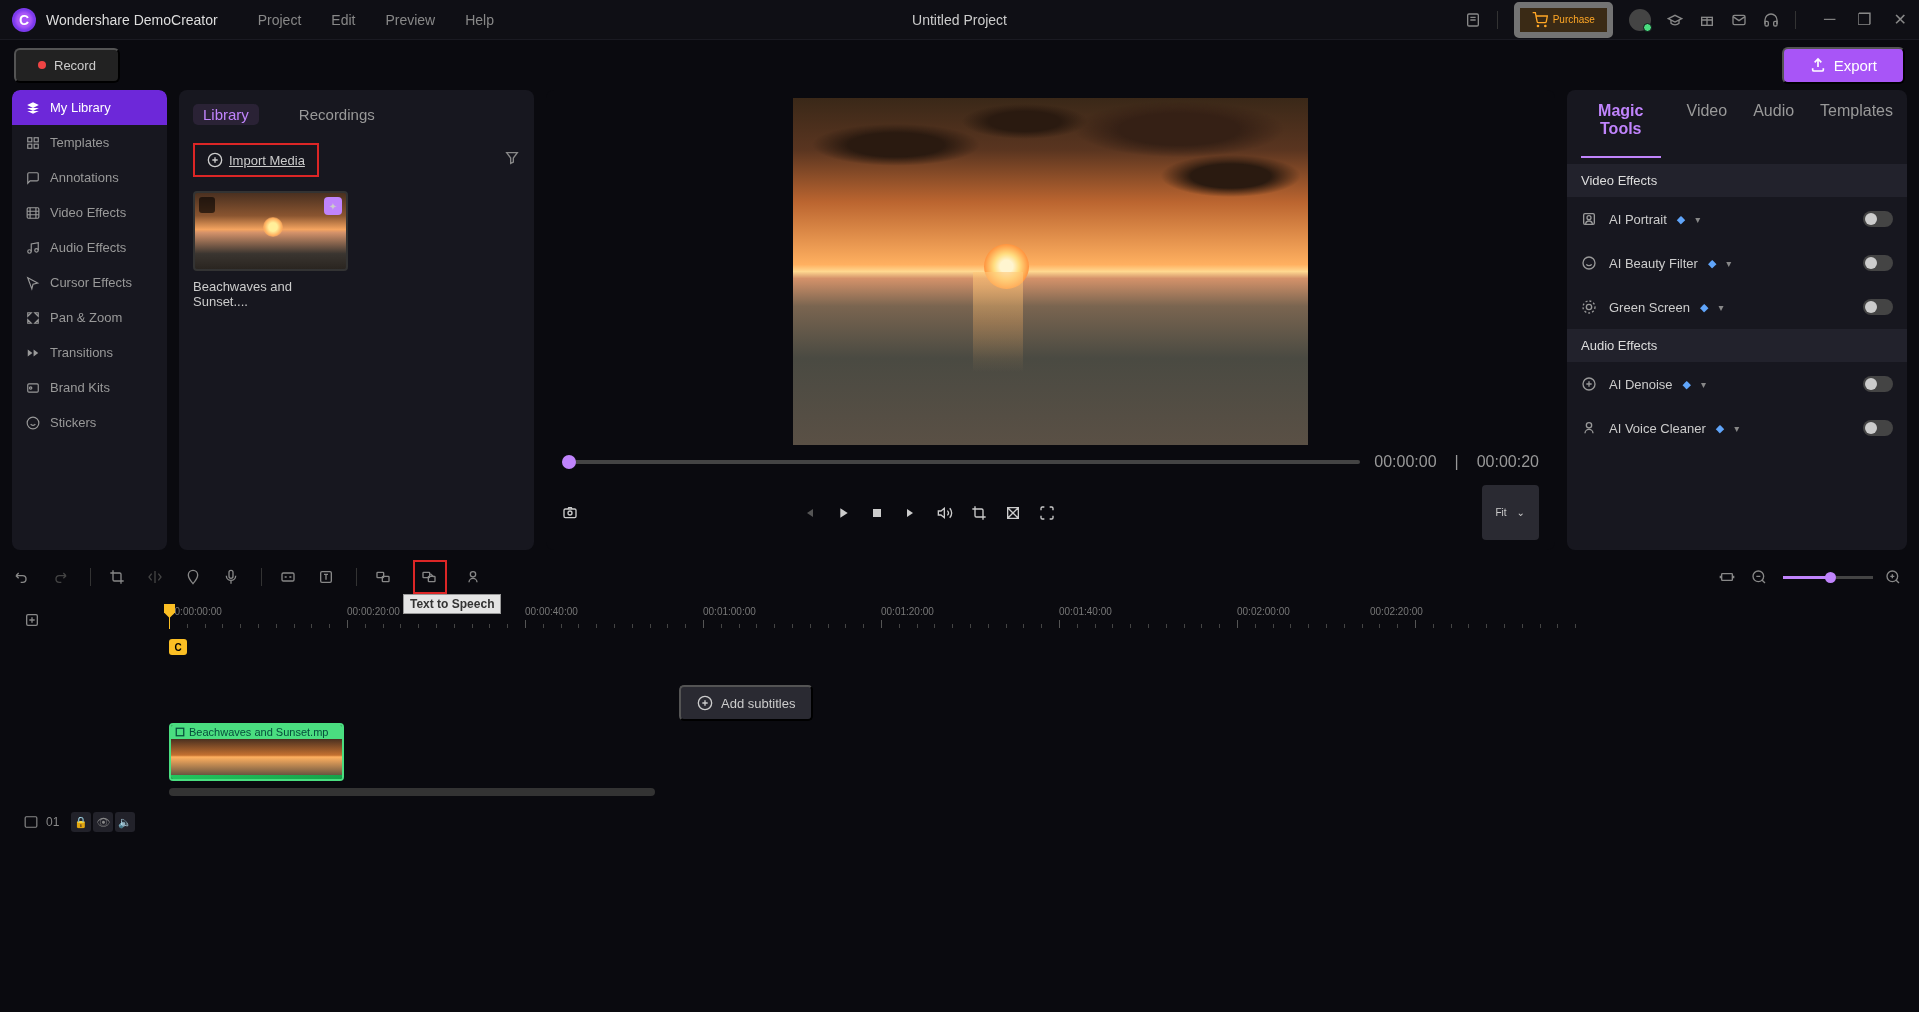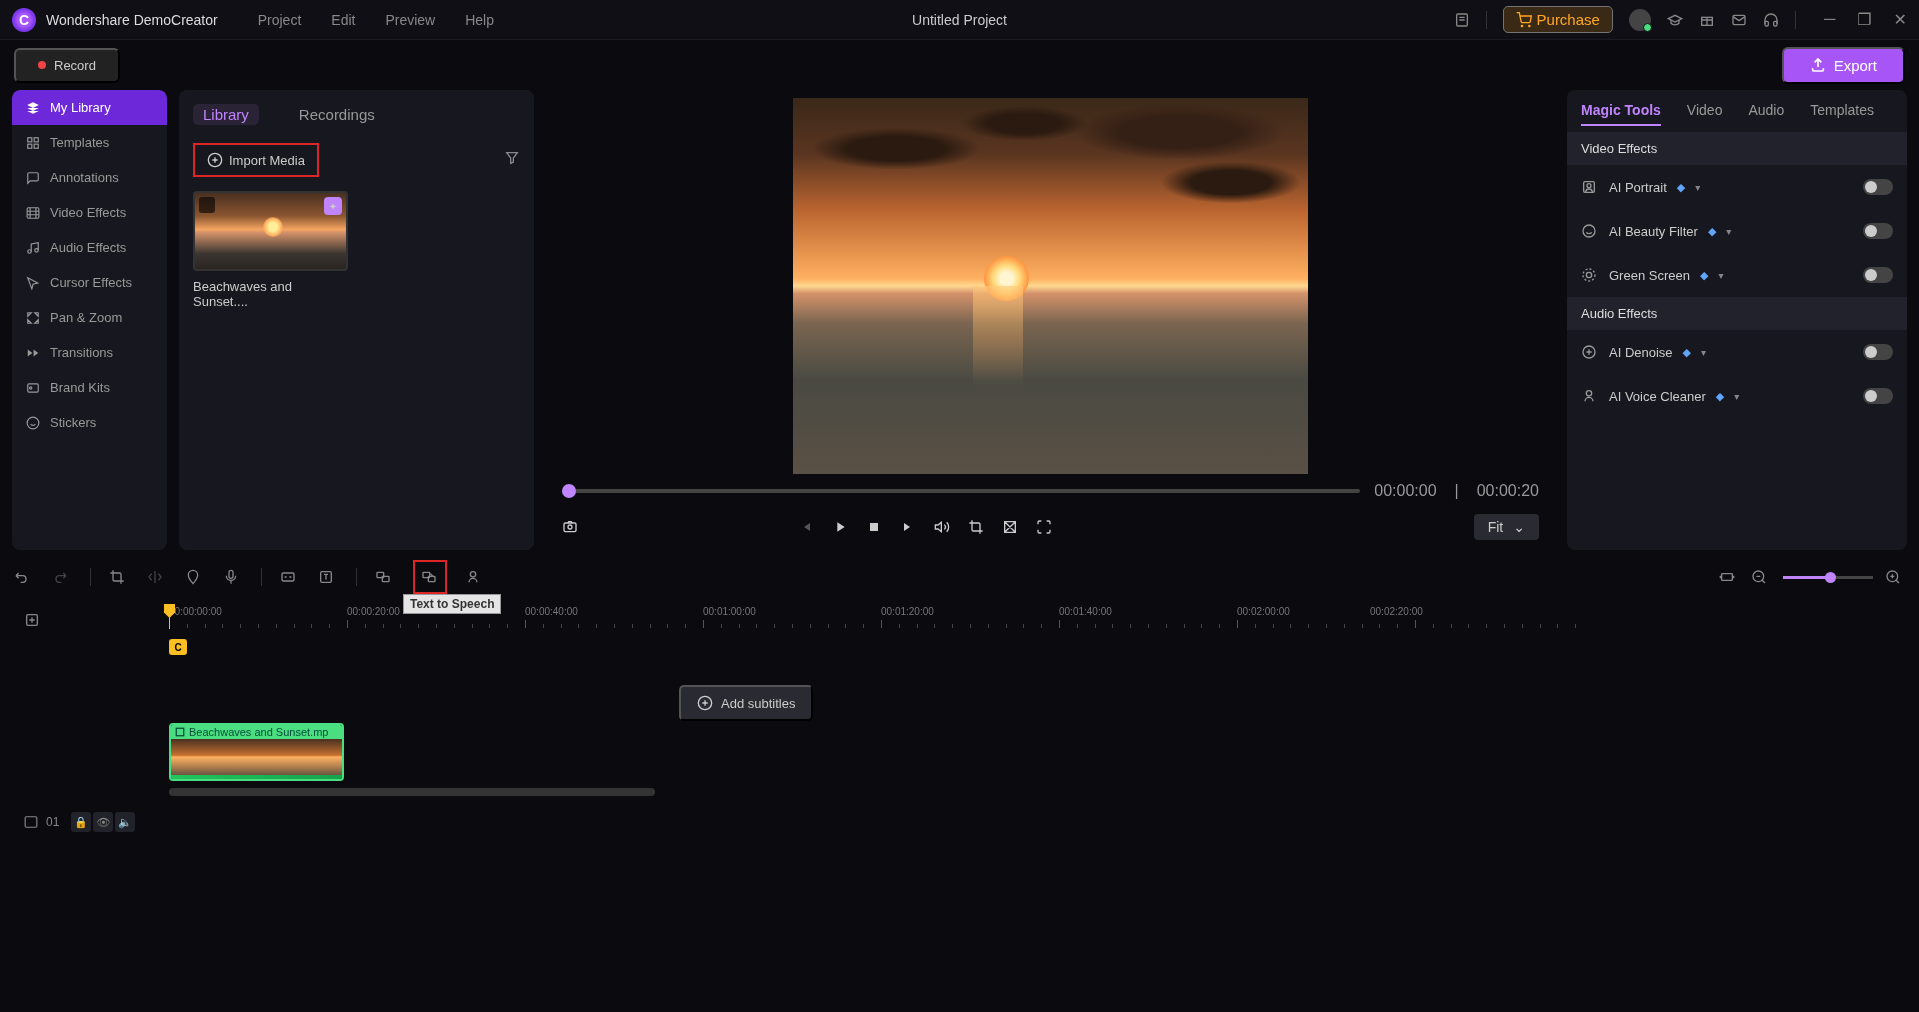--- a/index.html
+++ b/index.html
@@ -7,21 +7,21 @@
 
 
 .titlebar { height: 40px; display: flex; align-items: center; padding: 0 12px; background: #0f0f15; border-bottom: 1px solid #1a1a22; }
 .logo { width: 24px; height: 24px; border-radius: 50%; background: radial-gradient(circle, #a855f7 40%, #7c3aed 60%); margin-right: 10px; display: flex; align-items: center; justify-content: center; color: #fff; font-weight: bold; font-size: 14px; }
 .app-name { font-size: 14px; color: #ddd; font-weight: 500; }
 .menus { display: flex; gap: 30px; margin-left: 40px; }
 .menu-item { color: #888; font-size: 14px; cursor: pointer; }
 .project-title { position: absolute; left: 50%; transform: translateX(-50%); color: #ccc; font-size: 14px; }
 .titlebar-right { margin-left: auto; display: flex; align-items: center; gap: 16px; }
 .titlebar-icon { color: #888; cursor: pointer; display: flex; align-items: center; }
-.purchase-btn { background: #3a2a15; border: 1px solid #737373; color: #ffa726; padding: 4px 12px; border-radius: 5px; font-size: 15px; cursor: pointer; display: flex; align-items: center; gap: 5px; }
+.purchase-btn { background: #3a2a15; border: 6px solid #737373; color: #ffa726; padding: 4px 12px; border-radius: 5px; font-size: 10px; cursor: pointer; display: flex; align-items: center; gap: 5px; }
 .avatar { width: 22px; height: 22px; border-radius: 50%; background: #444; position: relative; }
 .avatar::after { content: ''; position: absolute; bottom: -1px; right: -1px; width: 7px; height: 7px; background: #4ade80; border-radius: 50%; border: 1px solid #0f0f15; }
 .window-controls { display: flex; gap: 22px; margin-left: 12px; color: #888; }
 .divider-v { width: 1px; height: 18px; background: #333; }
 
 
 .top-actions { height: 50px; display: flex; align-items: center; padding: 0 14px; background: #0a0a0f; }
 .record-btn { background: #222; color: #ccc; padding: 8px 22px; border-radius: 6px; font-size: 13px; cursor: pointer; display: flex; align-items: center; gap: 8px; }
 .record-dot { width: 8px; height: 8px; border-radius: 50%; background: #ef4444; }
 .export-btn { margin-left: auto; background: #a855f7; color: #fff; padding: 8px 26px; border-radius: 6px; font-size: 15px; font-weight: 500; cursor: pointer; display: flex; align-items: center; gap: 8px; }
@@ -33,21 +33,21 @@
 .sidebar { width: 155px; background: #17171f; border-radius: 8px; overflow-y: auto; }
 .sidebar-item { display: flex; align-items: center; gap: 10px; padding: 10px 14px; color: #999; font-size: 13px; cursor: pointer; }
 .sidebar-item.active { background: #6d28d9; color: #fff; border-radius: 8px 8px 0 0; }
 .sidebar-icon { width: 14px; height: 14px; display: inline-flex; align-items: center; justify-content: center; }
 
 
 .media-panel { width: 355px; background: #17171f; border-radius: 8px; padding: 14px; }
 .media-tabs { display: flex; gap: 30px; margin-bottom: 18px; }
 .media-tab { font-size: 15px; color: #999; cursor: pointer; padding: 2px 10px; border-radius: 5px; }
 .media-tab.active { color: #c084fc; background: #2a2235; }
-.import-row { display: flex; align-items: center; justify-content: space-between; margin-bottom: 14px; }
+.import-row { display: flex; align-items: center; justify-content: space-between; margin-bottom: 14px; text-decoration: underline; }
 .import-btn { display: flex; align-items: center; gap: 6px; background: #17171f; border: 2px solid #dc2626; padding: 7px 12px; color: #ccc; font-size: 13px; cursor: pointer; }
 .filter-icon { color: #888; cursor: pointer; }
 .media-thumb { width: 155px; }
 .thumb-img { width: 155px; height: 80px; border-radius: 4px; background: linear-gradient(180deg, #4a3020 0%, #8a5530 30%, #f4a460 48%, #d4926a 52%, #3a3530 80%, #2a2520 100%); position: relative; border: 2px solid #333; }
 .thumb-img::before { content: ''; position: absolute; top: 32%; left: 45%; width: 20px; height: 20px; background: radial-gradient(circle, #ffef9a 30%, #ffb060 60%, transparent 80%); border-radius: 50%; }
 .thumb-badge { position: absolute; top: 4px; right: 4px; width: 18px; height: 18px; background: #c084fc; border-radius: 4px; display: flex; align-items: center; justify-content: center; font-size: 10px; }
 .thumb-type { position: absolute; top: 4px; left: 4px; width: 16px; height: 16px; background: rgba(0,0,0,0.6); border-radius: 3px; }
 .thumb-name { color: #ccc; font-size: 13px; margin-top: 8px; }
 
 
@@ -57,26 +57,26 @@
 .preview-video::after { content: ''; position: absolute; top: 50%; left: 35%; width: 50px; height: 100px; background: linear-gradient(180deg, rgba(255,200,120,0.6) 0%, rgba(255,180,100,0.3) 50%, transparent 100%); }
 .clouds { position: absolute; top: 0; left: 0; right: 0; height: 45%; background: radial-gradient(ellipse 120px 30px at 20% 30%, #2a1a10 40%, transparent 70%), radial-gradient(ellipse 150px 40px at 75% 20%, #352015 40%, transparent 70%), radial-gradient(ellipse 100px 30px at 85% 50%, #2a1a10 40%, transparent 70%), radial-gradient(ellipse 90px 25px at 45% 15%, #2a1a10 40%, transparent 70%); }
 .preview-scrub { display: flex; align-items: center; padding: 8px 16px; gap: 14px; }
 .scrub-track { flex: 1; height: 4px; background: #444; border-radius: 2px; position: relative; }
 .scrub-handle { position: absolute; left: 0; top: -5px; width: 14px; height: 14px; background: #c084fc; border-radius: 50%; }
 .scrub-time { color: #999; font-size: 16px; }
 .scrub-divider { margin: 0 4px; }
 .preview-controls { display: flex; align-items: center; padding: 6px 16px 10px; gap: 18px; }
 .pc-center { margin: 0 auto; display: flex; align-items: center; gap: 18px; }
 .pc-icon { color: #ccc; cursor: pointer; display: flex; }
-.fit-select { background: #2a2a32; color: #ccc; padding: 5px 14px; border-radius: 4px; font-size: 14px; display: flex; align-items: center; gap: 10px; cursor: pointer; margin-left: auto; }
+.fit-select { background: #2a2a32; color: #ccc; padding: 22px 14px; border-radius: 4px; font-size: 10px; display: flex; align-items: center; gap: 10px; cursor: pointer; margin-left: auto; }
 
 
 .props-panel { width: 340px; background: #17171f; border-radius: 8px; overflow-y: auto; }
 .props-tabs { display: flex; padding: 12px 14px 6px; gap: 26px; }
-.props-tab { font-size: 14px; color: #999; cursor: pointer; padding-bottom: 6px; text-align: center; }
+.props-tab { font-size: 16px; color: #999; cursor: pointer; padding-bottom: 18px; text-align: center; }
 .props-tab.active { color: #c084fc; font-weight: 600; border-bottom: 2px solid #c084fc; }
 .props-section-header { background: #22222c; padding: 9px 14px; font-size: 13px; color: #ddd; font-weight: 500; }
 .props-item { display: flex; align-items: center; padding: 14px 14px; gap: 10px; }
 .props-item-icon { color: #999; width: 18px; display: flex; }
 .props-item-label { color: #ccc; font-size: 13px; }
 .diamond { color: #60a5fa; font-size: 11px; }
 .chev { color: #888; font-size: 10px; }
 .toggle { margin-left: auto; width: 30px; height: 16px; background: #444; border-radius: 8px; position: relative; cursor: pointer; }
 .toggle::after { content: ''; position: absolute; left: 2px; top: 2px; width: 12px; height: 12px; background: #ccc; border-radius: 50%; }
 

